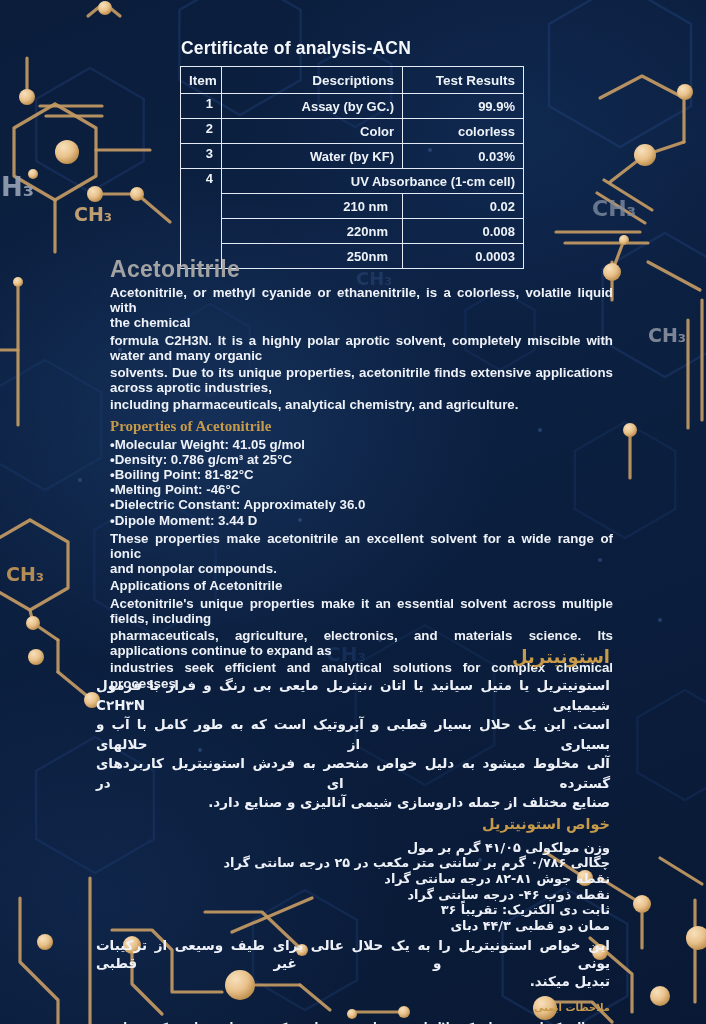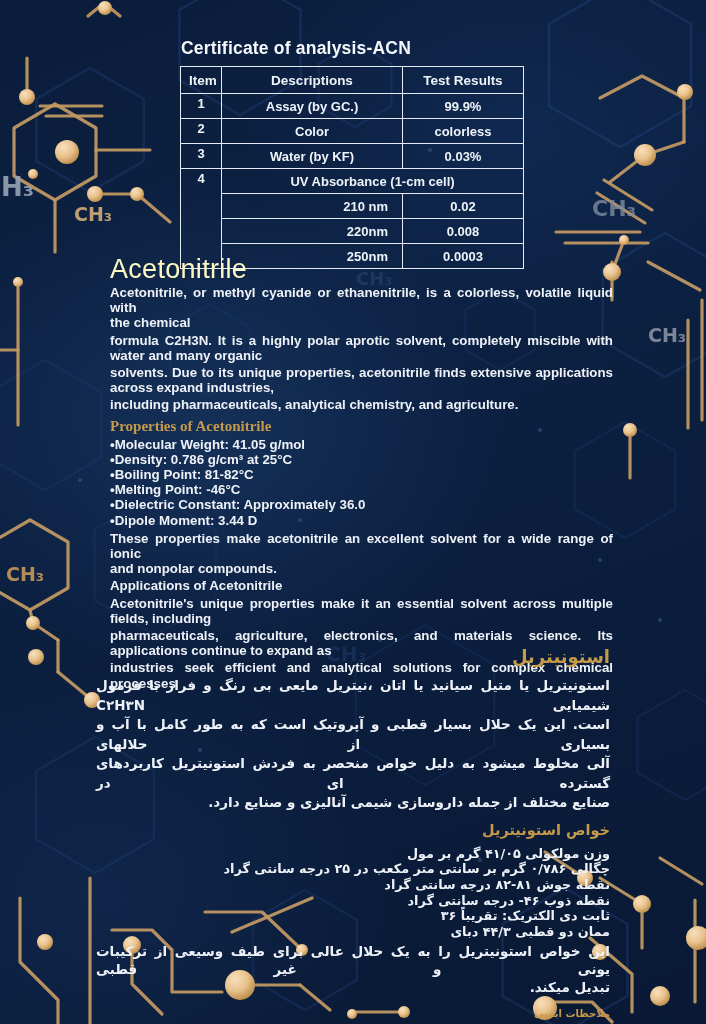--- a/index.html
+++ b/index.html
@@ -23,46 +23,46 @@
   
   .cert-title{
     position:absolute;left:181px;top:38px;
     color:#f5f8fc;font-size:17.5px;font-weight:800;letter-spacing:.2px;
   }
   .cert-table-wrap{position:absolute;left:180px;top:66px;width:343px;}
   table{border-collapse:collapse;width:343px;table-layout:fixed;}
   col.c1{width:41px}col.c2{width:181px}col.c3{width:121px}
   th,td{
     border:1.5px solid #e4ebf5;color:#eef3f9;font-weight:700;
-    font-size:13px;padding:2px 8px;text-align:center;height:20px;
+    font-size:13px;padding:2px 8px;text-align:right;height:20px;
   }
   thead th{font-size:13.5px;height:22px;}
   td.item{vertical-align:top;}
   td.wl{text-align:right;padding-right:14px;}
 
   
   #en-block{position:absolute;left:110px;top:257px;width:503px;color:#eef2f8;}
-  .en-heading{color:#fef9c3;font-size:27px;font-weight:400;line-height:24px;letter-spacing:.3px;}
+  .en-heading{color:#a3a3a3;font-size:23px;font-weight:700;line-height:24px;letter-spacing:.3px;}
   .en-sub-heading{color:#c79a4a;font-size:15px;font-weight:800;line-height:18px;margin-top:4px;font-family:Liberation Serif, serif;}
   .ln{font-size:13.3px;font-weight:600;line-height:15.2px;white-space:normal;}
   .j{text-align:justify;text-align-last:justify;}
   #en-intro{margin-top:4px;}
   #en-intro .ln:nth-child(3),#en-intro .ln:nth-child(5),#en-intro .ln:nth-child(7){margin-top:2px;}
   #en-bullets{margin-top:2px;}
   #en-concl{margin-top:3px;}
   #en-concl .ln:nth-child(3),#en-concl .ln:nth-child(4),
   #en-concl .ln:nth-child(6),#en-concl .ln:nth-child(8){margin-top:2px;}
 
   
   #fa-block{
     position:absolute;left:96px;top:646px;width:514px;color:#eef2f8;
     direction:rtl;text-align:right;font-family:"DejaVu Sans",sans-serif;
   }
   .fa-heading{color:#c79a4a;font-size:18px;font-weight:700;line-height:22px;}
-  .fa-sub-heading{color:#c79a4a;font-size:14.5px;font-weight:800;line-height:19px;margin-top:8px;}
+  .fa-sub-heading{color:#c79a4a;font-size:14.5px;font-weight:800;line-height:19px;margin-top:2px;}
   .fa-safety-heading{color:#c79a4a;font-size:10px;font-weight:800;line-height:16px;margin-top:10px;}
   .fln{font-weight:700;}
   #fa-intro{margin-top:8px;}
   #fa-intro .fln{font-size:13.5px;line-height:19.5px;}
   #fa-props{margin-top:6px;}
   #fa-props .fln{font-size:12.8px;line-height:15.7px;}
   #fa-summary{margin-top:2px;}
   #fa-summary .fln{font-size:13.5px;line-height:18px;}
   #fa-safety{margin-top:4px;}
   #fa-safety .fln{font-size:11.2px;line-height:16.4px;}
@@ -231,21 +231,21 @@
   </div>
 
   <div id="en-block">
     <div class="en-heading">Acetonitrile</div>
     <div id="en-intro">
         <div class="ln j">Acetonitrile, or methyl cyanide or ethanenitrile, is a colorless, volatile liquid with</div>
         <div class="ln">the chemical</div>
         <div class="ln j">formula C2H3N. It is a highly polar aprotic solvent, completely miscible with</div>
         <div class="ln">water and many organic</div>
         <div class="ln j">solvents. Due to its unique properties, acetonitrile finds extensive applications</div>
-        <div class="ln">across expand industries,</div>
+        <div class="ln">across aprotic industries,</div>
         <div class="ln">including pharmaceuticals, analytical chemistry, and agriculture.</div>
       </div>
     <div class="en-sub-heading">Properties of Acetonitrile</div>
     <div id="en-bullets">
         <div class="ln">•Molecular Weight: 41.05 g/mol</div>
         <div class="ln">•Density: 0.786 g/cm³ at 25°C</div>
         <div class="ln">•Boiling Point: 81-82°C</div>
         <div class="ln">•Melting Point: -46°C</div>
         <div class="ln">•Dielectric Constant: Approximately 36.0</div>
         <div class="ln">•Dipole Moment: 3.44 D</div>

